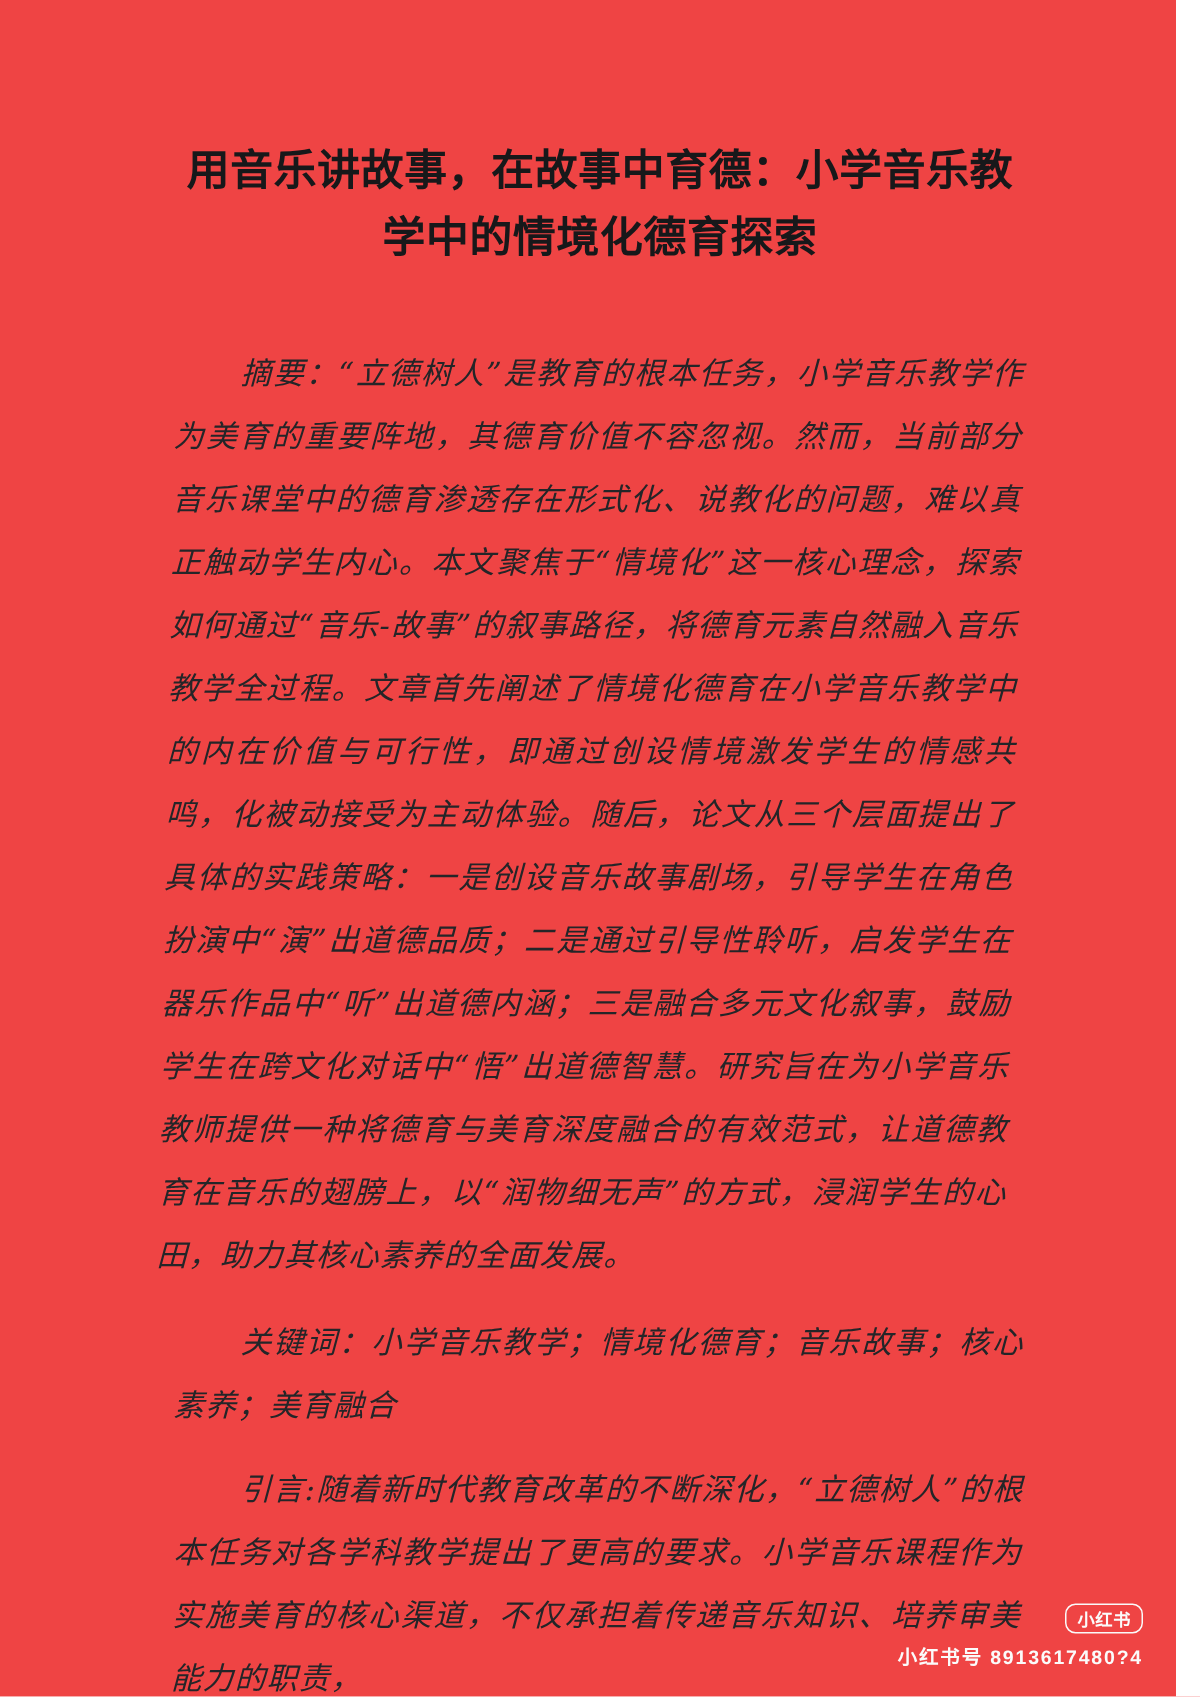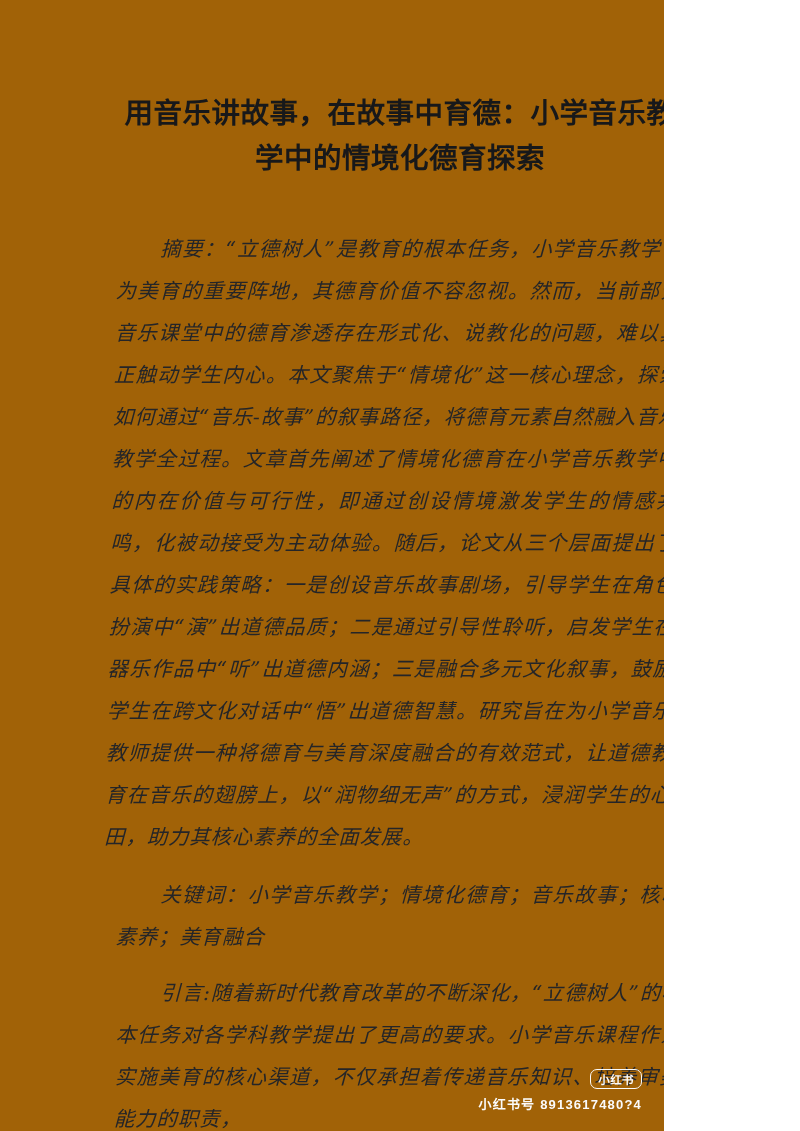--- a/index.html
+++ b/index.html
@@ -4,23 +4,23 @@
 <title>Document</title>
 <style>
   html, body {
     margin: 0;
     padding: 0;
     background: #ffffff;
   }
 
   .page {
     position: relative;
-    width: 664px;
+    width: 784px;
     height: 1131px;
-    background: #a16207;
+    background: #ef4444;
     overflow: hidden;
     box-sizing: border-box;
   }
 
   .doc-body {
     position: absolute;
     left: 117px;
     top: 0;
     width: 566px;
   }

